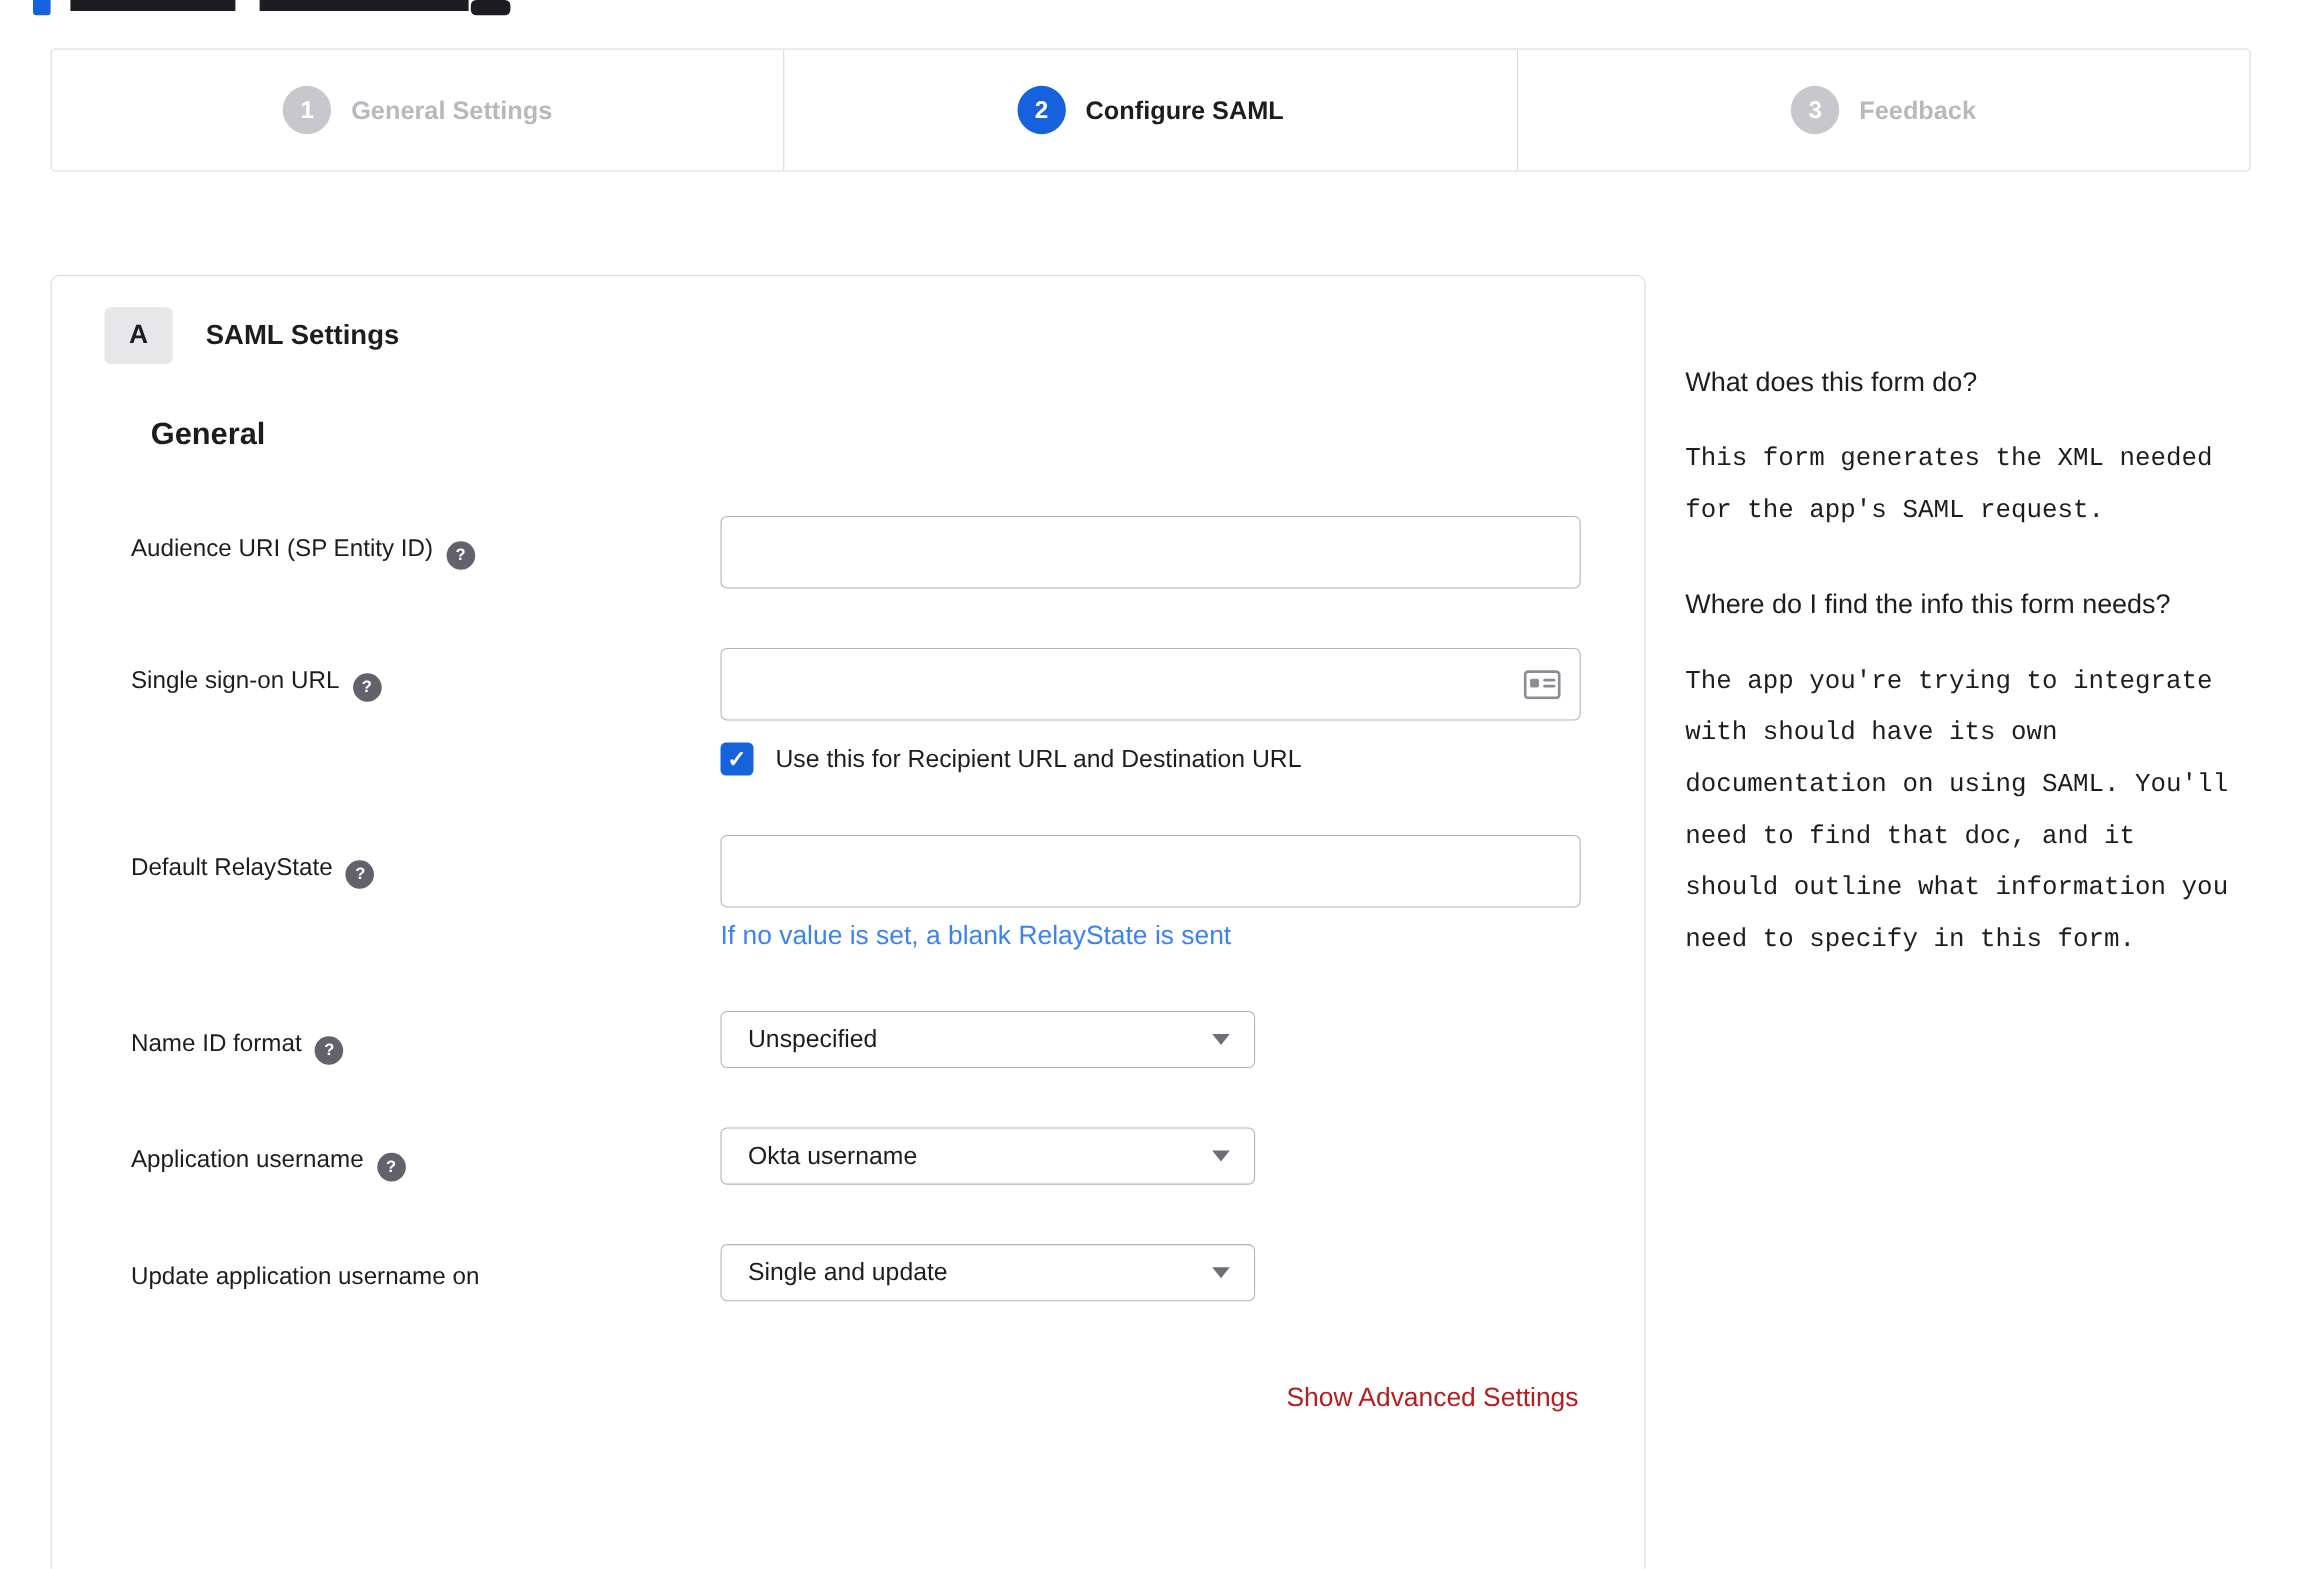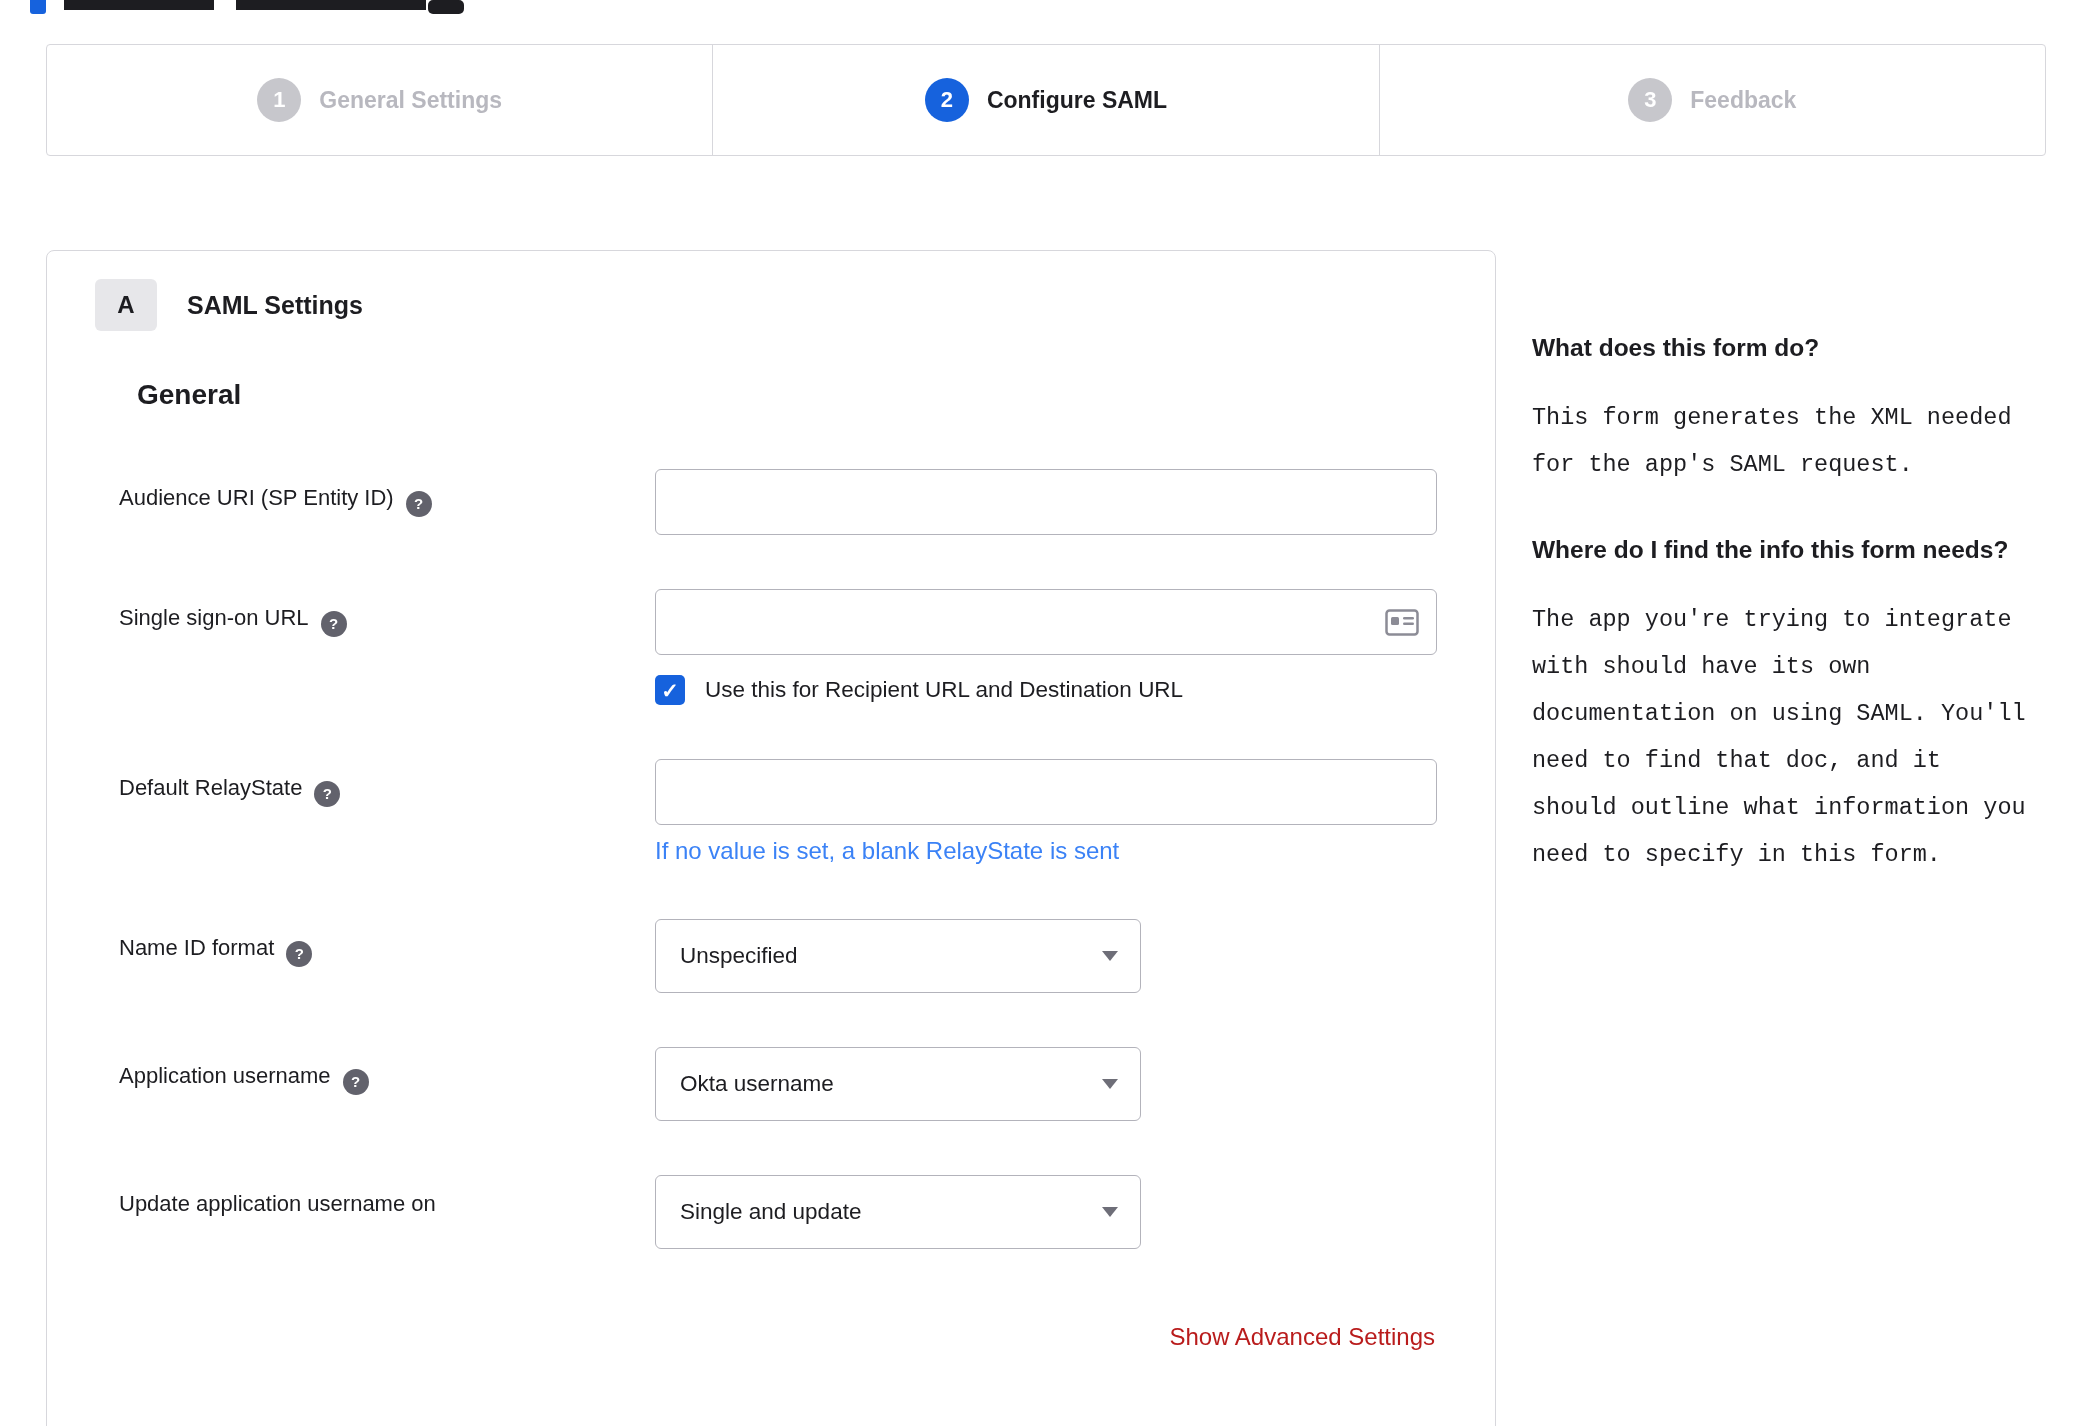--- a/index.html
+++ b/index.html
@@ -96,40 +96,40 @@
     background: #1662dd;
     display: flex; align-items: center; justify-content: center;
     cursor: pointer; flex: 0 0 auto;
   }
   .checkbox .check { color: #fff; font-size: 21px; font-weight: 700; line-height: 1; }
   .checkbox-label { font-size: 22.5px; margin-left: 20px; }
 
   .hint { font-size: 24px; color: #3b82f6; margin-top: 12px; }
 
   .select {
-    width: 486px; height: 74px;
+    width: 486px; height: 52px;
     border: 1px solid #b3b3bb; border-radius: 6px;
     display: flex; align-items: center; justify-content: space-between;
     padding: 0 22px 0 24px;
     font-size: 22.5px; background: #fff; cursor: pointer;
   }
   .caret {
     width: 0; height: 0;
     border-left: 8px solid transparent;
     border-right: 8px solid transparent;
     border-top: 10px solid #6e6e78;
     margin-left: 16px; flex: 0 0 auto;
   }
 
   .advanced-row { text-align: right; margin-top: 74px; padding-right: 0; }
   .advanced-link { font-size: 24px; color: #b91c1c; font-weight: 500; text-decoration: none; cursor: pointer; }
 
   
   .side { width: 504px; padding-top: 78px; flex: 0 0 auto; }
-  .side h3 { font-size: 24.5px; font-weight: 700; margin: 0 0 26px 0; line-height: 40px; }
+  .side h3 { font-size: 24.5px; font-weight: 400; margin: 0 0 26px 0; line-height: 40px; }
   .side p  { font-size: 23.5px; line-height: 47px; margin: 0 0 42px 0; font-family: Liberation Mono, monospace; }
 </style>
 </head>
 <body>
 
 <div class="clip-strip">
   <span class="clip-blue"></span>
   <span class="clip-dark-a"></span>
   <span class="clip-dark-b"></span>
   <span class="clip-square"></span>

